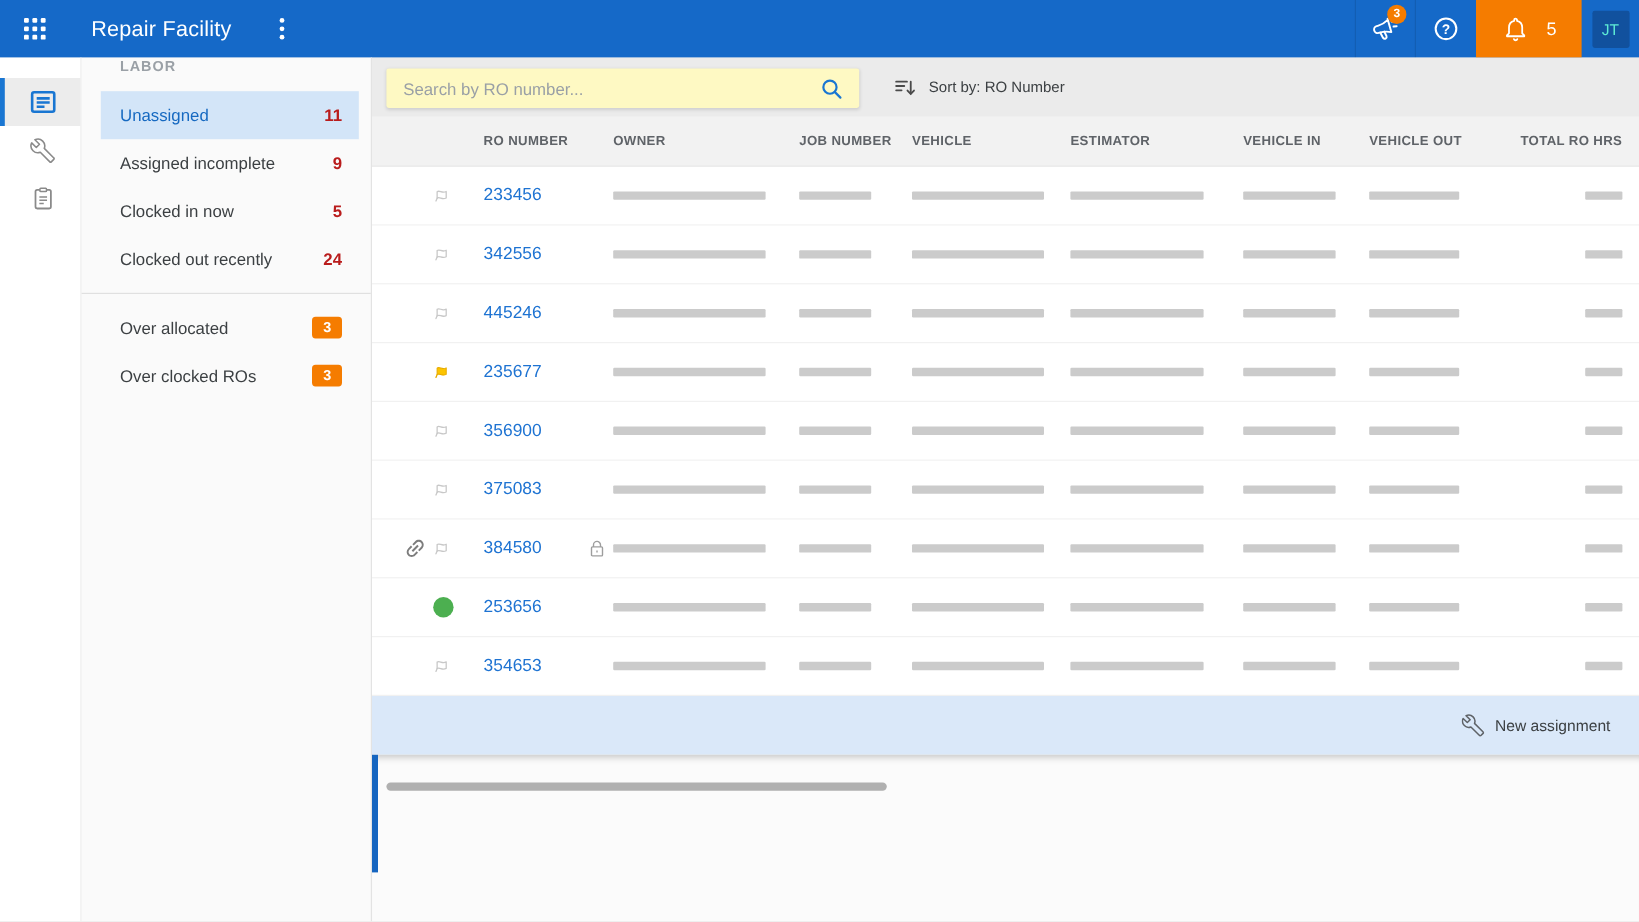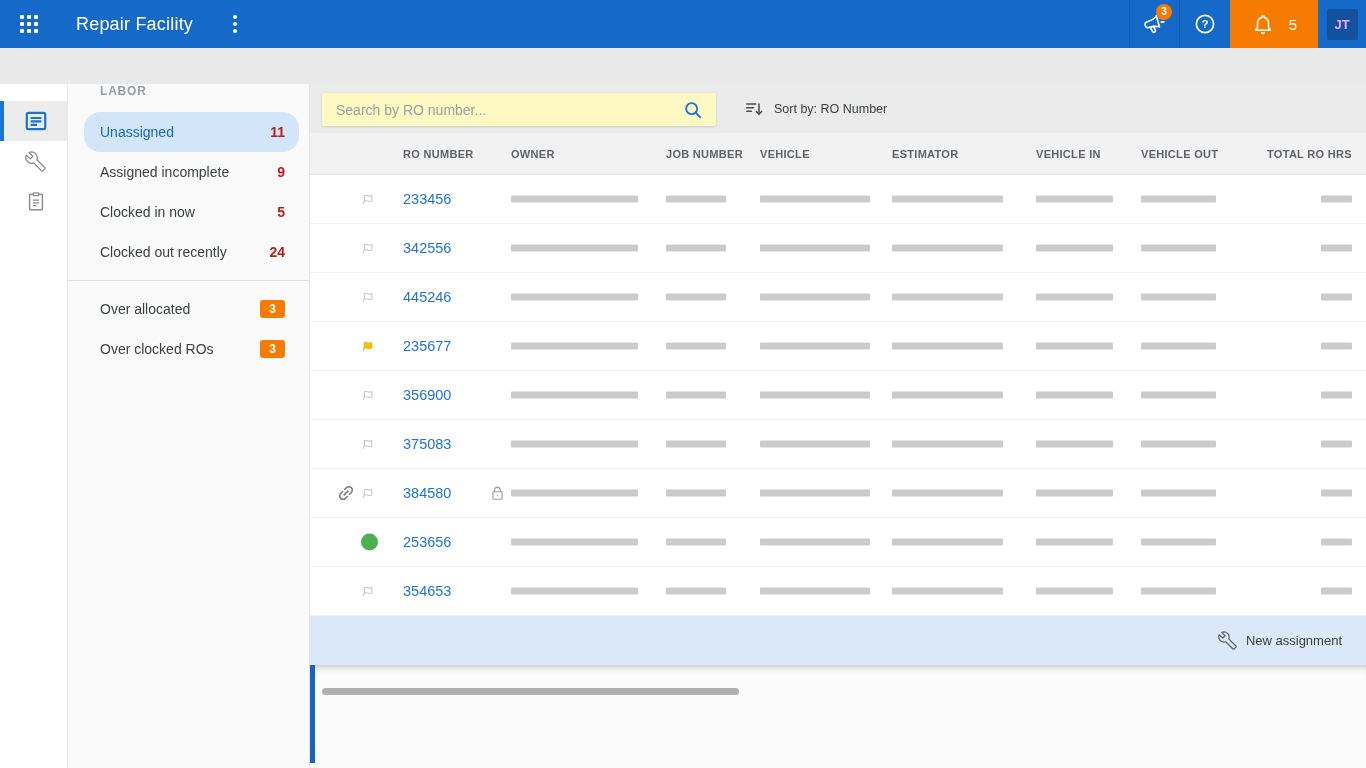--- a/index.html
+++ b/index.html
@@ -1,52 +1,52 @@
 <!DOCTYPE html>
 <html><head>
 <meta charset="utf-8">
 <style>
   * { box-sizing: border-box; margin: 0; padding: 0; }
   html, body { width: 1366px; height: 768px; overflow: hidden; }
   body { font-family: "Liberation Sans", sans-serif; background: #e9e9e9; }
 
-  .app { width: 1366px; height: 768px; display: flex; flex-direction: column; gap: 36px; }
+  .app { width: 1366px; height: 768px; display: flex; flex-direction: column; }
 
   
   .appbar { height: 48px; background: #1569C8; display: flex; align-items: center; color: #fff; flex: none; }
   .appbar-btn { background: none; border: none; cursor: pointer; padding: 8px; margin-left: 12px; }
   .grid-icon { display: grid; grid-template-columns: repeat(3, 4px); grid-auto-rows: 4px; gap: 3px; }
   .grid-icon i { background: #fff; border-radius: 1px; }
   .app-title { font-size: 18px; font-weight: 500; letter-spacing: .2px; margin-left: 30px; }
   .kebab-btn { background: none; border: none; cursor: pointer; margin-left: 30px; padding: 6px 10px; }
   .kebab-btn i { display: block; width: 4px; height: 4px; border-radius: 50%; background: #fff; margin: 3px 0; }
   .appbar-spacer { flex: 1; }
   .zone { height: 48px; display: flex; align-items: center; justify-content: center; cursor: pointer; position: relative; }
   .zone-megaphone { width: 50px; border-left: 1px solid rgba(0,0,0,.10); }
   .zone-help { width: 51px; border-left: 1px solid rgba(0,0,0,.10); }
   .zone-bell { width: 88px; background: #F57C00; gap: 14px; }
   .zone-bell .bell-count { font-size: 15px; color: #fff; }
   .icon-badge { position: absolute; top: 4px; right: 7px; min-width: 16px; height: 16px; border-radius: 8px;
     background: #F57C00; color: #fff; font-size: 10px; font-weight: 700; line-height: 16px; text-align: center; }
   .zone-avatar { width: 48px; }
-  .avatar { width: 31px; height: 31px; background: #11519E; border-radius: 2px; color: #f0abfc;
-    font-size: 13px; font-weight: 700; display: flex; align-items: center; justify-content: center; }
+  .avatar { width: 31px; height: 31px; background: #11519E; border-radius: 2px; color: #5eead4;
+    font-size: 13px; font-weight: 400; display: flex; align-items: center; justify-content: center; }
 
   
   .content { flex: 1; display: flex; min-height: 0; }
 
   
   .rail { width: 68px; background: #fff; border-right: 1px solid #ececec; padding-top: 17px; flex: none; }
   .rail-item { height: 40px; display: flex; align-items: center; justify-content: center; cursor: pointer; border-left: 4px solid transparent; }
   .rail-item.selected { background: #ececec; border-left-color: #1976D2; }
 
   
   .sidebar { width: 242px; background: #FAFAFA; border-right: 1px solid #e3e3e3; flex: none; }
   .sidebar-label { font-size: 12px; font-weight: 700; color: #9aa0a6; letter-spacing: .8px; margin: 0 0 14px 32px; }
-  .side-item { height: 40px; margin: 0 10px 0 16px; padding: 0 14px 0 16px; border-radius: 16px;
+  .side-item { height: 40px; margin: 0 10px 0 16px; padding: 0 14px 0 16px; border-radius: 0;
     display: flex; align-items: center; justify-content: space-between; cursor: pointer; }
   .side-item .lbl { font-size: 14px; color: #3c4043; }
   .side-item .cnt { font-size: 14px; font-weight: 700; color: #b91c1c; }
   .side-item.selected { background: #D3E5F8; }
   .side-item.selected .lbl { color: #1669C1; }
   .side-item .cnt.badge { background: #F57C00; color: #fff; font-size: 12px; border-radius: 3px; padding: 2px 9px; }
   .side-divider { height: 1px; background: #e0e0e0; margin: 8px 0; }
 
   
   .main { flex: 1; min-width: 0; background: #EBEBEB; position: relative; display: flex; flex-direction: column; }

